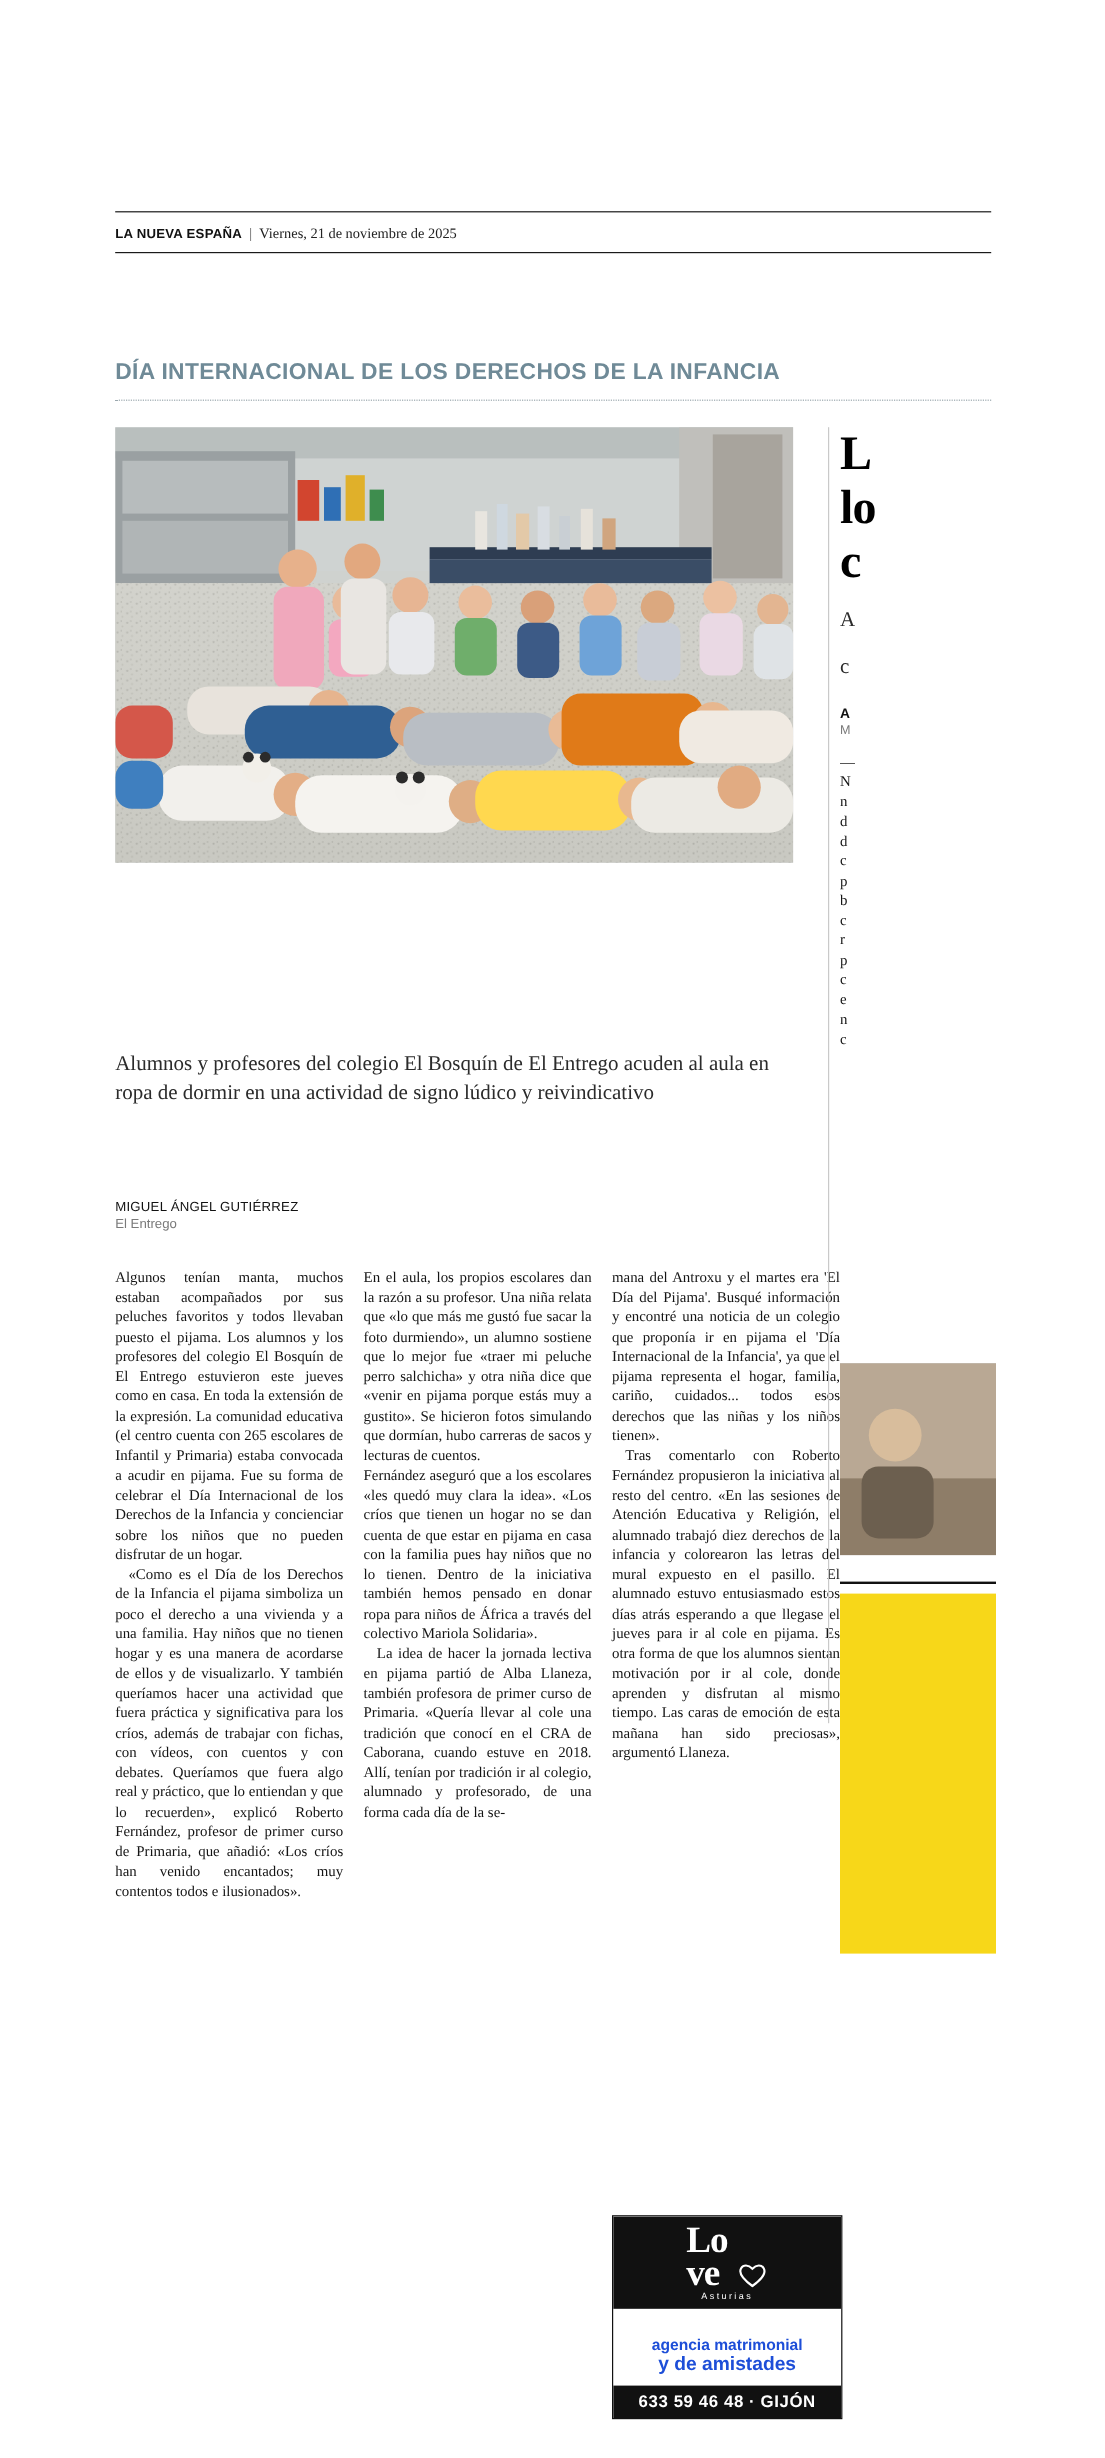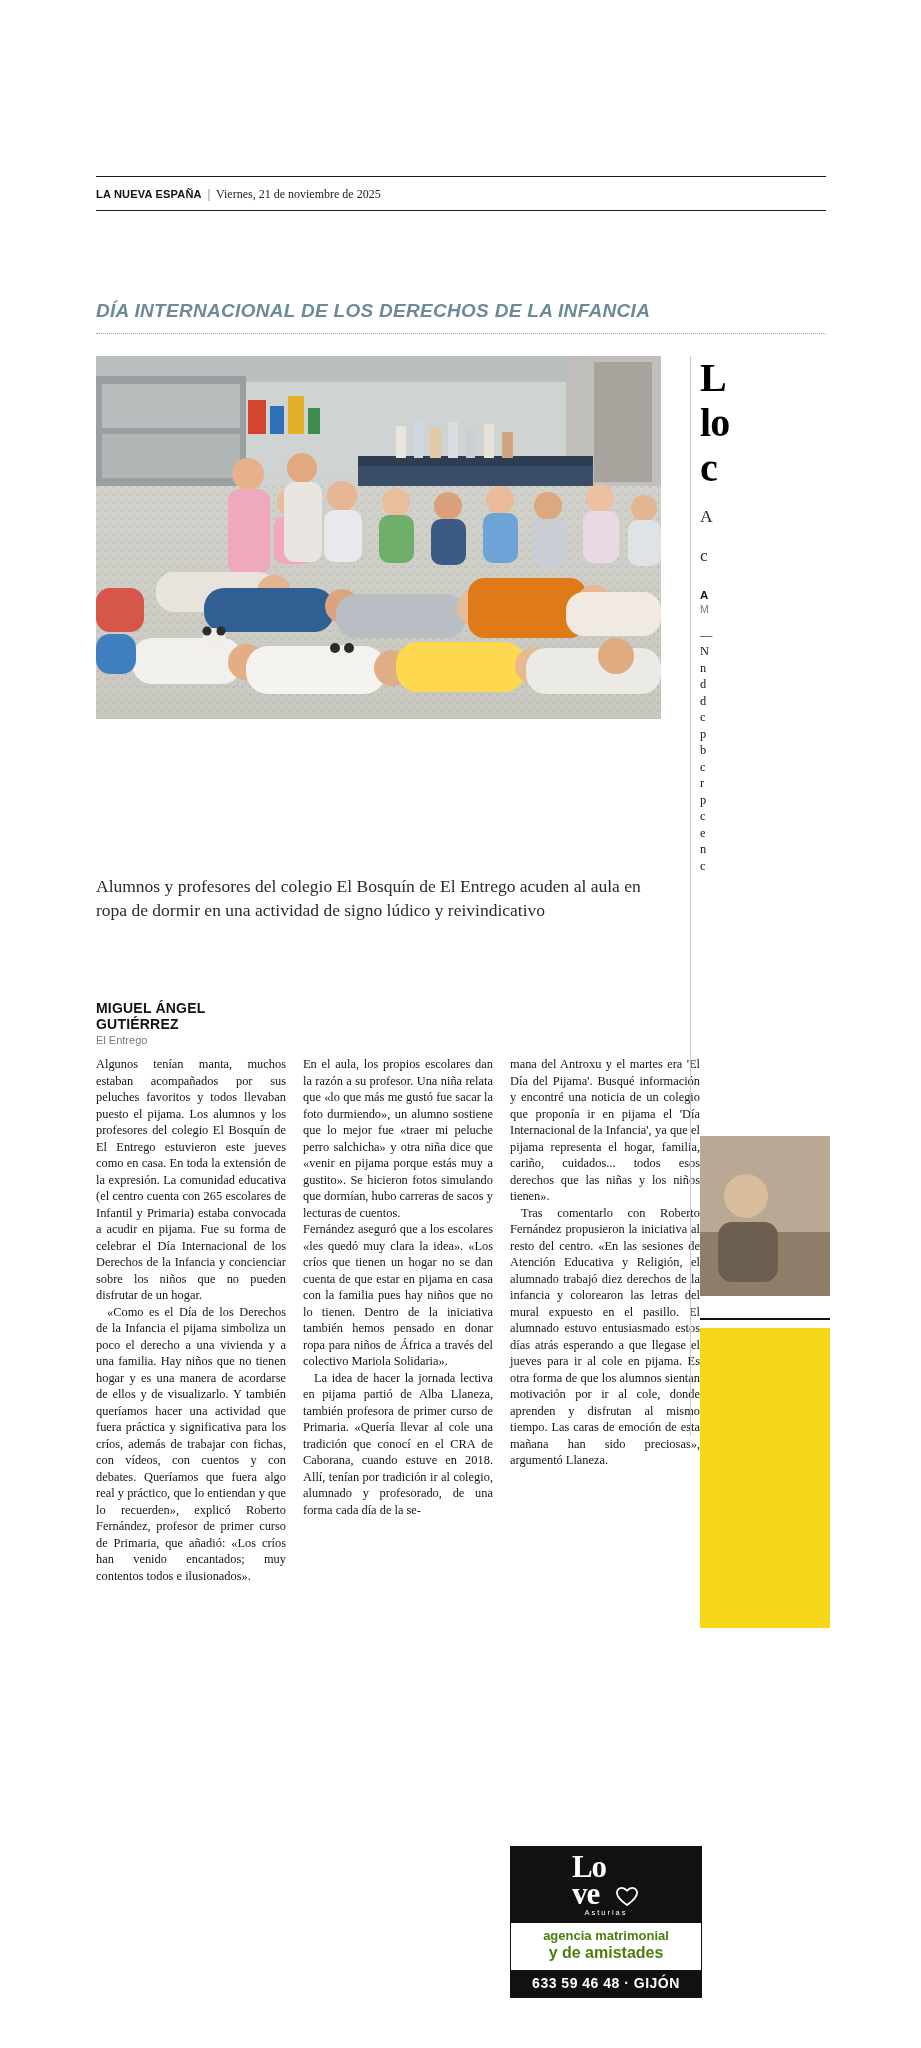--- a/index.html
+++ b/index.html
@@ -66,21 +66,20 @@
   .kicker {
     position: absolute;
     left: 96px;
     top: 272px;
     width: 730px;
     font-family: "Liberation Sans", sans-serif;
     font-weight: bold;
     font-size: 19px;
     letter-spacing: 0.3px;
     color: #6f8a97;
-    font-style: italic;
   }
   .kicker-rule {
     position: absolute;
     left: 96px;
     top: 305px;
     width: 730px;
     border-bottom: 1px dotted #9aa7ad;
   }
 
   
@@ -133,22 +132,22 @@
 
   
   .byline {
     position: absolute;
     left: 96px;
     top: 972px;
     width: 190px;
   }
   .byline .author {
     font-family: "Liberation Sans", sans-serif;
-    font-weight: bold;
-    font-size: 14px;
+    font-weight: normal;
+    font-size: 11px;
     letter-spacing: 0.2px;
     color: #111;
   }
   .byline .place {
     font-family: "Liberation Sans", sans-serif;
     font-size: 11px;
     color: #7a7a7a;
     margin-top: 2px;
   }
 
@@ -310,22 +309,22 @@
     font-family: "Liberation Sans", sans-serif;
     font-size: 7.5px;
     letter-spacing: 2px;
     color: #fff;
     padding-bottom: 4px;
   }
   .ad-mid {
     font-family: "Liberation Sans", sans-serif;
     font-weight: bold;
     font-size: 13px;
-    color: #4d7c0f;
-    padding: 6px 4px 2px 4px;
+    color: #1d4ed8;
+    padding: 23px 4px 2px 4px;
     line-height: 1.15;
   }
   .ad-mid .l2 { font-size: 16px; text-align: center; }
   .ad-phone {
     background: #111;
     color: #fff;
     font-family: Liberation Sans, sans-serif;
     font-weight: bold;
     font-size: 14px;
     letter-spacing: 0.5px;

